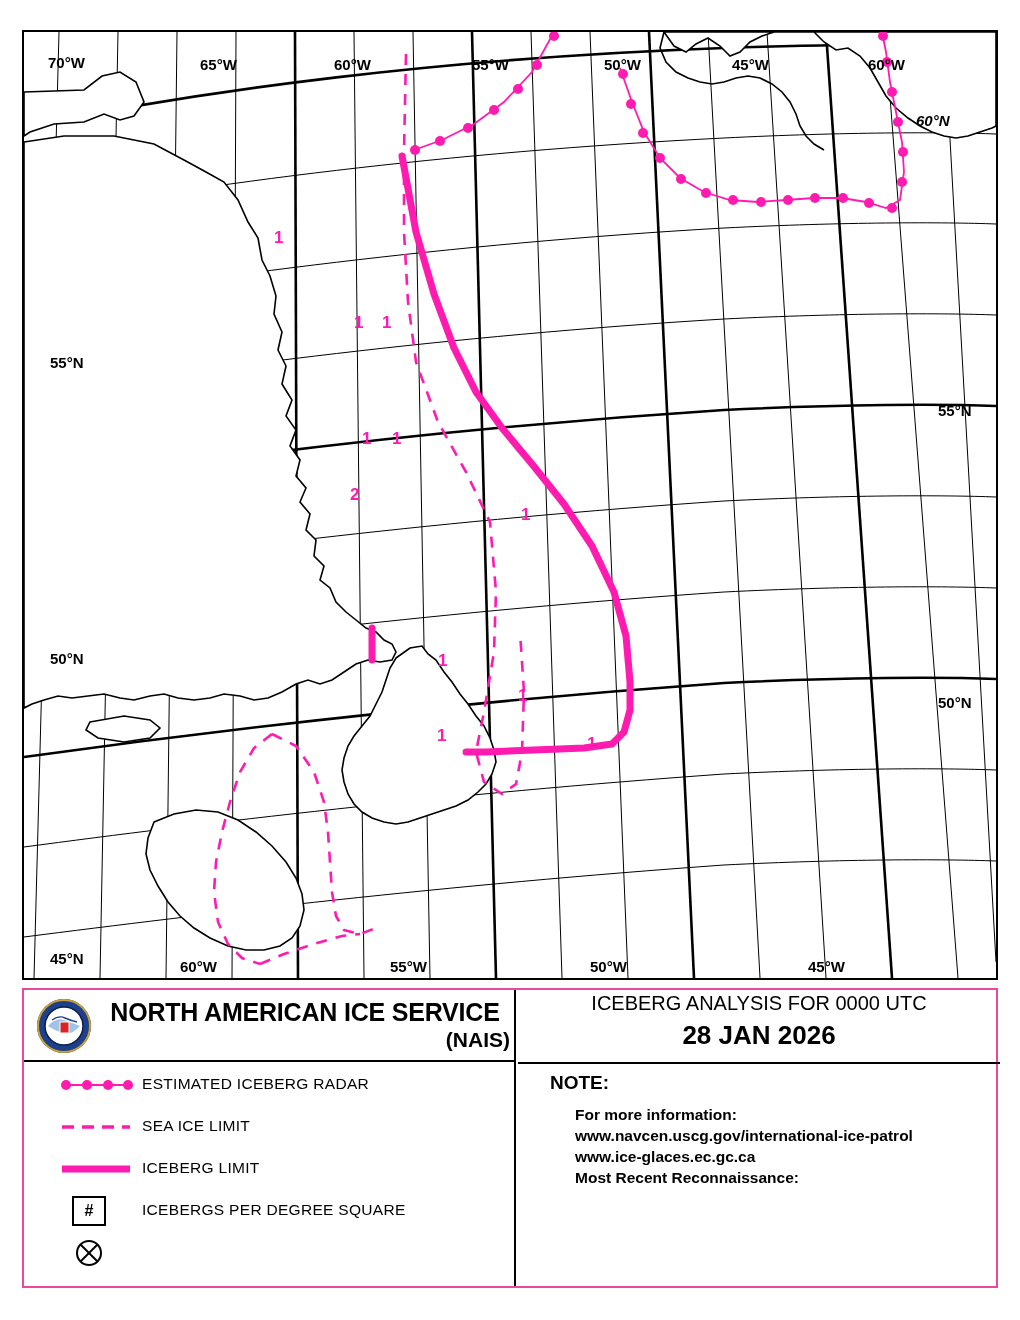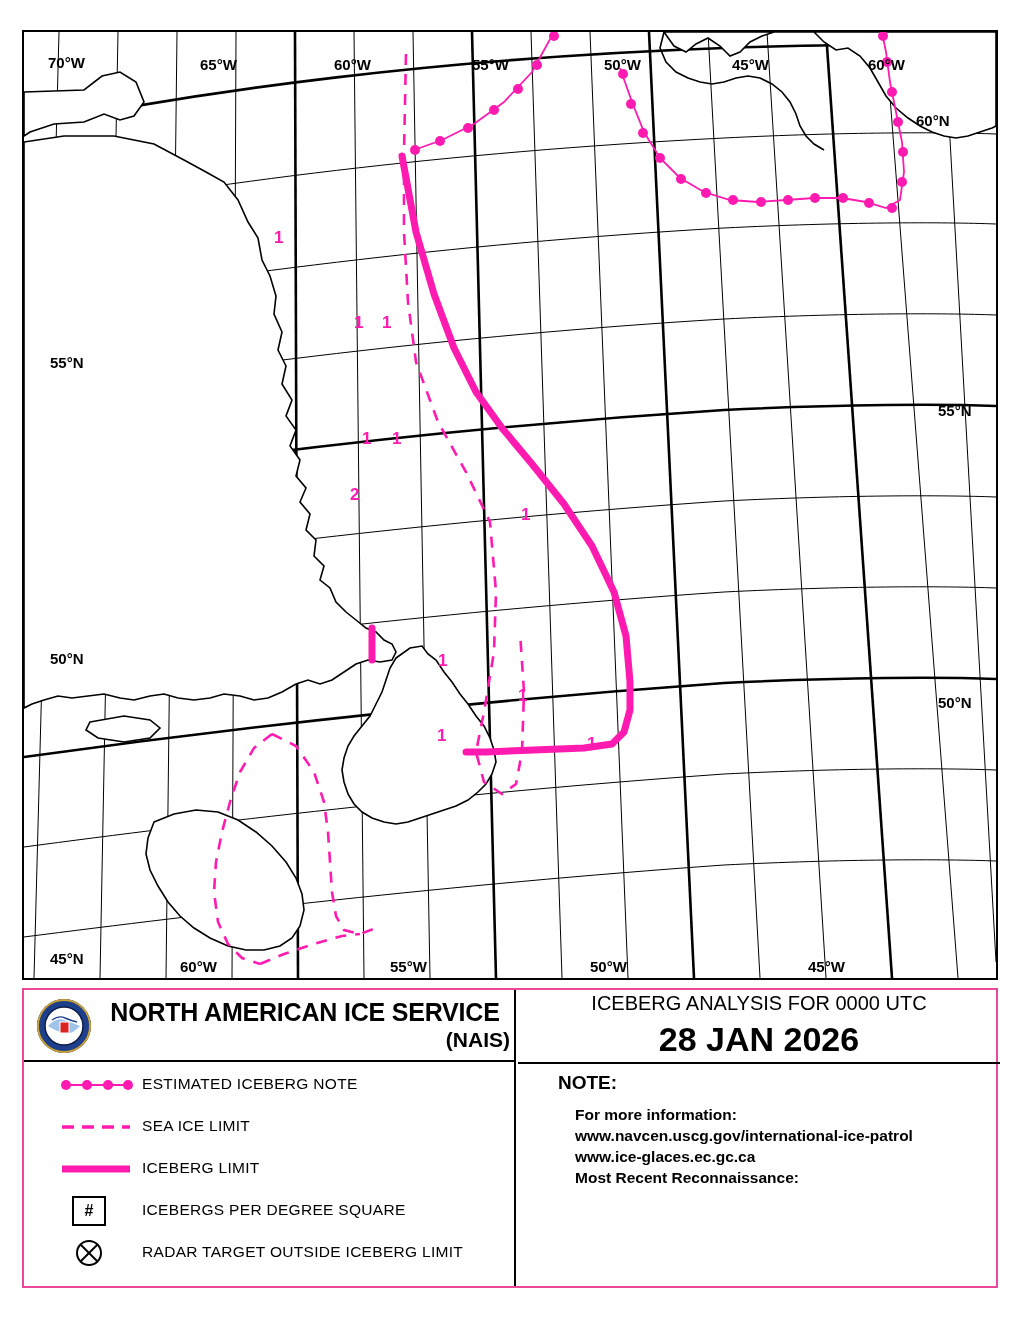--- a/index.html
+++ b/index.html
@@ -161,38 +161,37 @@
     width: 100%;
     text-align: center;
     font-size: 20px;
   }
   .analysis-date {
     position: absolute;
     left: 0;
     top: 30px;
     width: 100%;
     text-align: center;
-    font-size: 34px;
+    font-size: 26px;
     font-weight: bold;
   }
   .note-divider {
     position: absolute;
     left: 0;
     top: 72px;
     width: 100%;
     height: 2px;
     background: #000;
   }
   .note-title {
     position: absolute;
     left: 32px;
     top: 82px;
     font-size: 19px;
     font-weight: bold;
-    margin-left: 8px;
   }
   .note-lines {
     position: absolute;
     left: 32px;
     top: 114px;
     font-size: 15.5px;
     font-weight: bold;
     line-height: 21px;
     margin-left: 25px;
   }
@@ -311,21 +310,21 @@
     </svg>
 
     <div class="maplabel" style="left:24px; top:22px;">70°W</div>
     <div class="maplabel" style="left:176px; top:24px;">65°W</div>
     <div class="maplabel" style="left:310px; top:24px;">60°W</div>
     <div class="maplabel" style="left:448px; top:24px;">55°W</div>
     <div class="maplabel" style="left:580px; top:24px;">50°W</div>
     <div class="maplabel" style="left:708px; top:24px;">45°W</div>
     <div class="maplabel" style="left:844px; top:24px;">60°W</div>
 
-    <div class="maplabel" style="left:892px; top:80px;">60°N</div>
+    <div class="maplabel" style="left:892px; top:80px;font-style:italic;">60°N</div>
     <div class="maplabel" style="left:914px; top:370px;">55°N</div>
     <div class="maplabel" style="left:914px; top:662px;">50°N</div>
 
     <div class="maplabel" style="left:26px; top:322px;">55°N</div>
     <div class="maplabel" style="left:26px; top:618px;">50°N</div>
     <div class="maplabel" style="left:26px; top:918px;">45°N</div>
 
     <div class="maplabel" style="left:156px; top:926px;">60°W</div>
     <div class="maplabel" style="left:366px; top:926px;">55°W</div>
     <div class="maplabel" style="left:566px; top:926px;">50°W</div>
@@ -367,21 +366,21 @@
         <div class="legend-row">
           <div class="legend-sym">
             <svg width="92" height="42" viewBox="0 0 92 42">
               <line x1="14" y1="21" x2="78" y2="21" stroke="#ff1ab0" stroke-width="2"></line>
               <circle cx="16" cy="21" r="5" fill="#ff1ab0"></circle>
               <circle cx="37" cy="21" r="5" fill="#ff1ab0"></circle>
               <circle cx="58" cy="21" r="5" fill="#ff1ab0"></circle>
               <circle cx="78" cy="21" r="5" fill="#ff1ab0"></circle>
             </svg>
           </div>
-          <div class="legend-text">ESTIMATED ICEBERG NOTE</div>
+          <div class="legend-text">ESTIMATED ICEBERG RADAR</div>
         </div>
 
         <div class="legend-row">
           <div class="legend-sym">
             <svg width="92" height="42" viewBox="0 0 92 42">
               <line x1="12" y1="21" x2="80" y2="21" stroke="#ff1ab0" stroke-width="3.4" stroke-dasharray="12,8"></line>
             </svg>
           </div>
           <div class="legend-text">SEA ICE LIMIT</div>
         </div>
@@ -401,21 +400,20 @@
         </div>
 
         <div class="legend-row">
           <div class="legend-circ">
             <svg width="30" height="30" viewBox="0 0 30 30">
               <circle cx="15" cy="15" r="12" fill="none" stroke="#000" stroke-width="2"></circle>
               <line x1="6.5" y1="6.5" x2="23.5" y2="23.5" stroke="#000" stroke-width="2"></line>
               <line x1="23.5" y1="6.5" x2="6.5" y2="23.5" stroke="#000" stroke-width="2"></line>
             </svg>
           </div>
-          <div class="legend-text">RADAR TARGET OUTSIDE ICEBERG LIMIT</div>
         </div>
 
       </div>
     </div>
 
     <div class="panel-right">
       <div class="analysis-head">ICEBERG ANALYSIS FOR 0000 UTC</div>
       <div class="analysis-date">28 JAN 2026</div>
       <div class="note-divider"></div>
       <div class="note-title">NOTE:</div>

